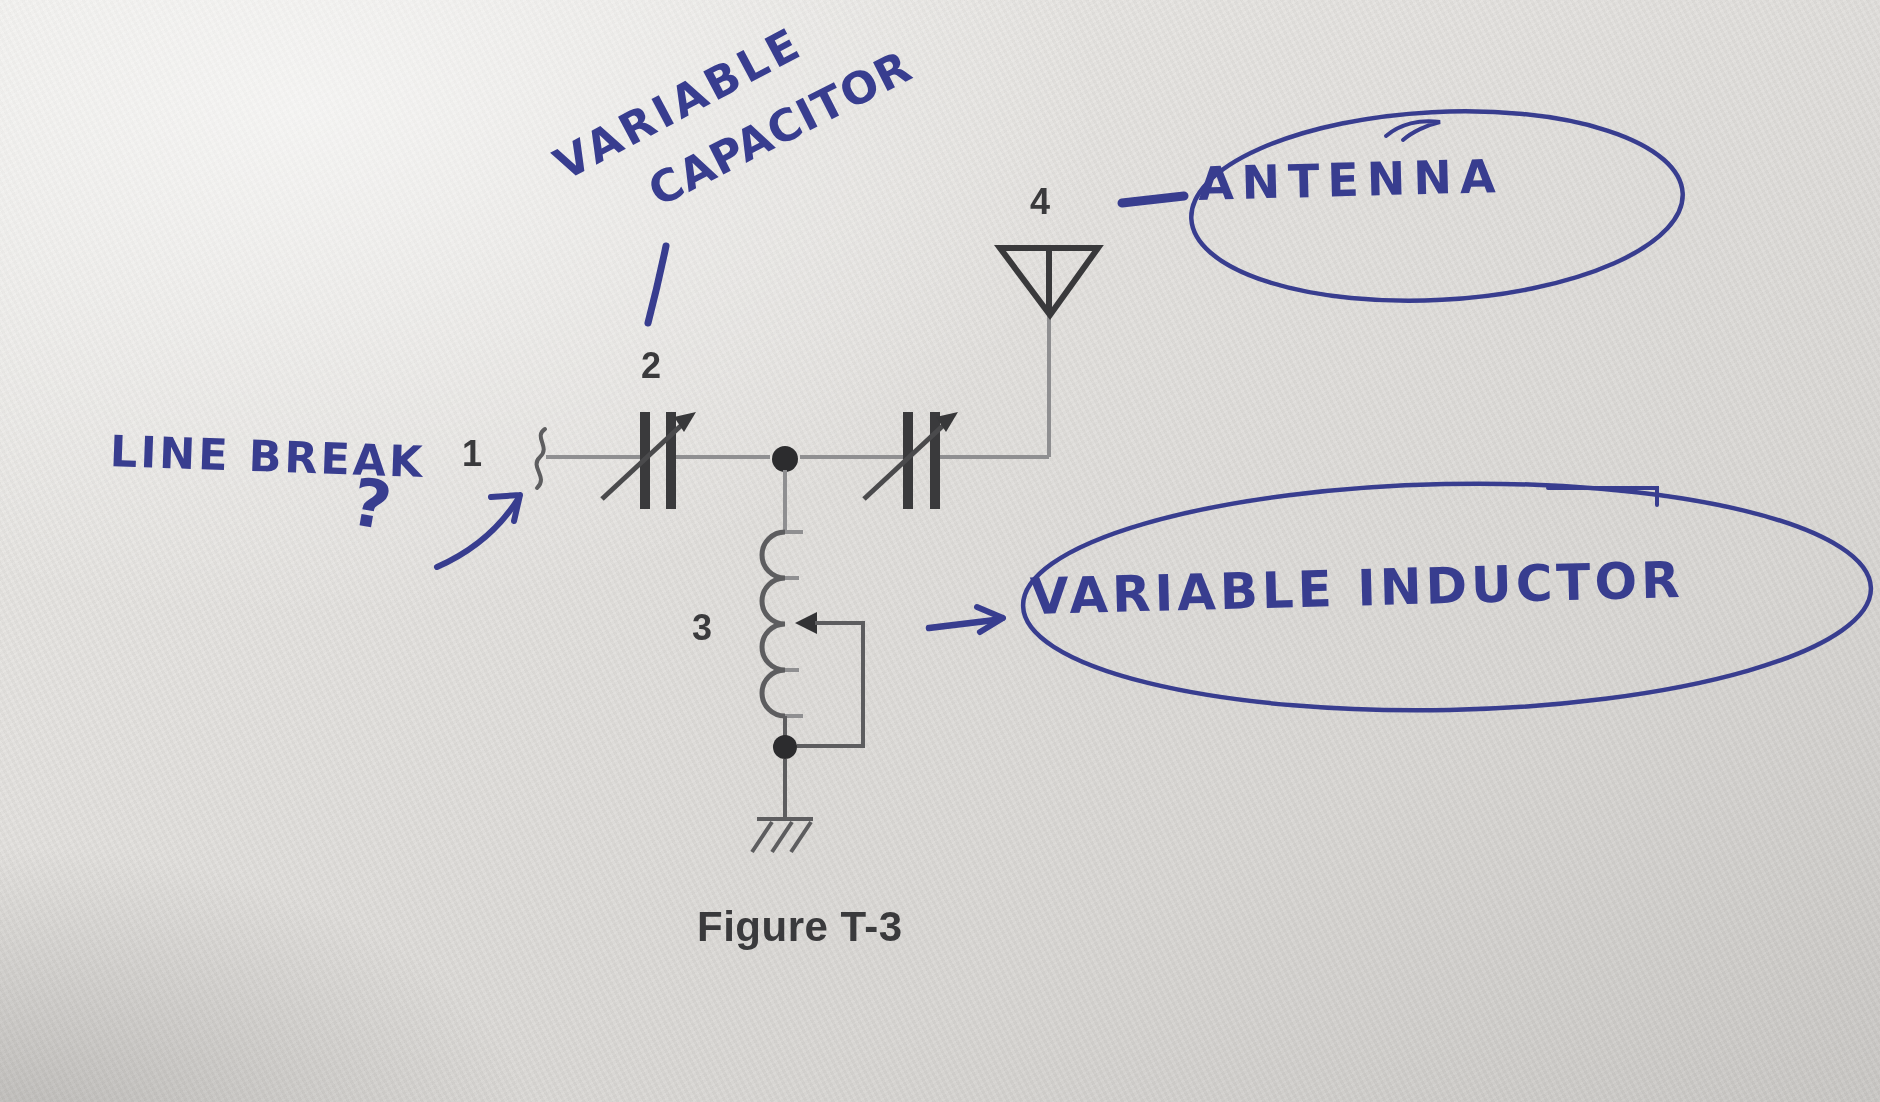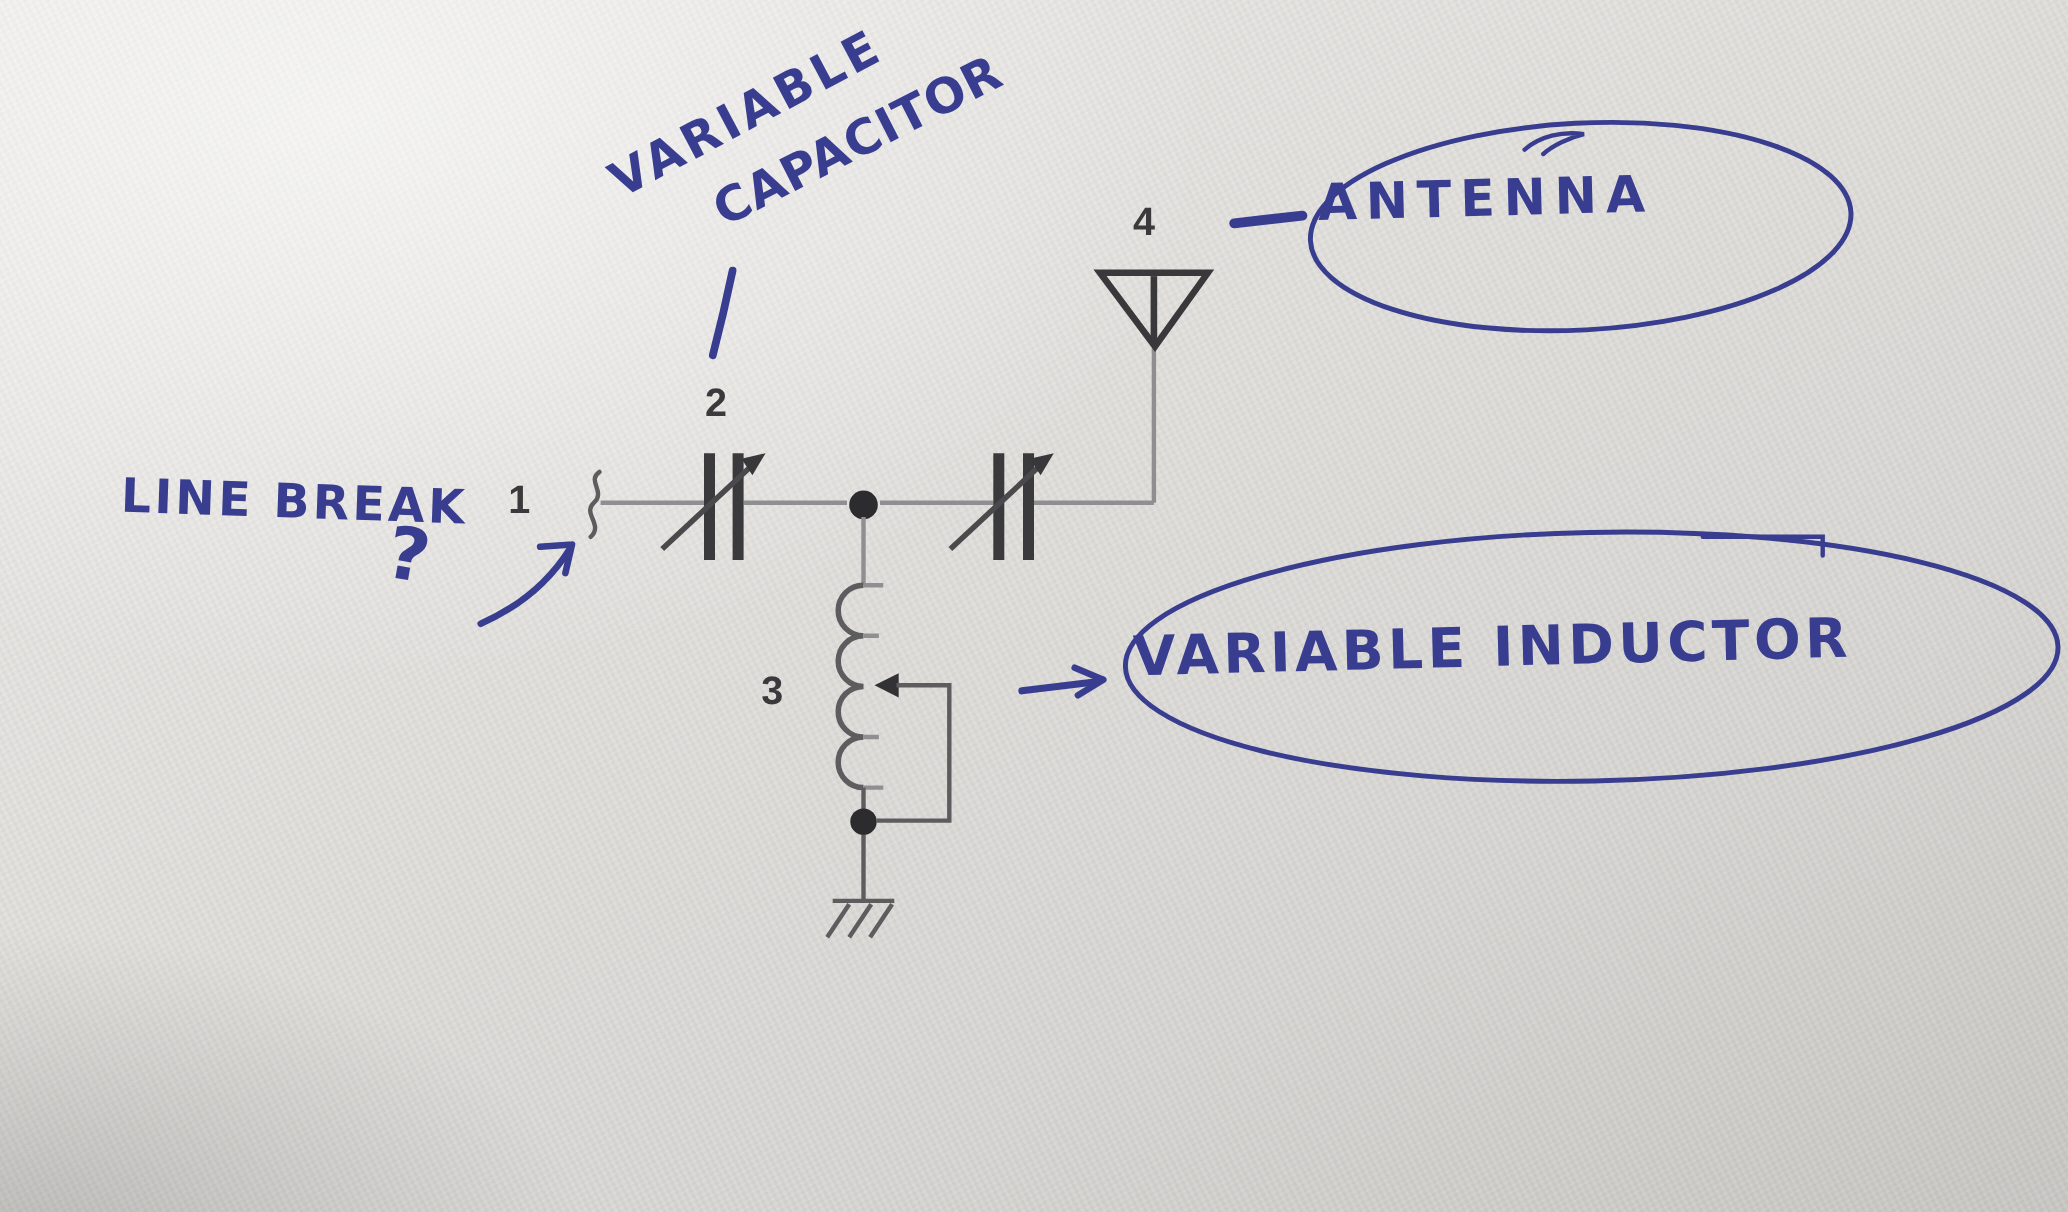--- a/index.html
+++ b/index.html
@@ -121,14 +121,15 @@
   <div class="hand ann-var2">CAPACITOR</div>
   <div class="hand ann-linebreak">LINE BREAK</div>
   <div class="hand ann-question">?</div>
   <div class="hand ann-antenna">ANTENNA</div>
   <div class="hand ann-inductor">VARIABLE INDUCTOR</div>
 
   <div class="print lbl-1">1</div>
   <div class="print lbl-2">2</div>
   <div class="print lbl-3">3</div>
   <div class="print lbl-4">4</div>
+  <div class="print caption">Figure T-3</div>
 
 </div>
 
 </body></html>

